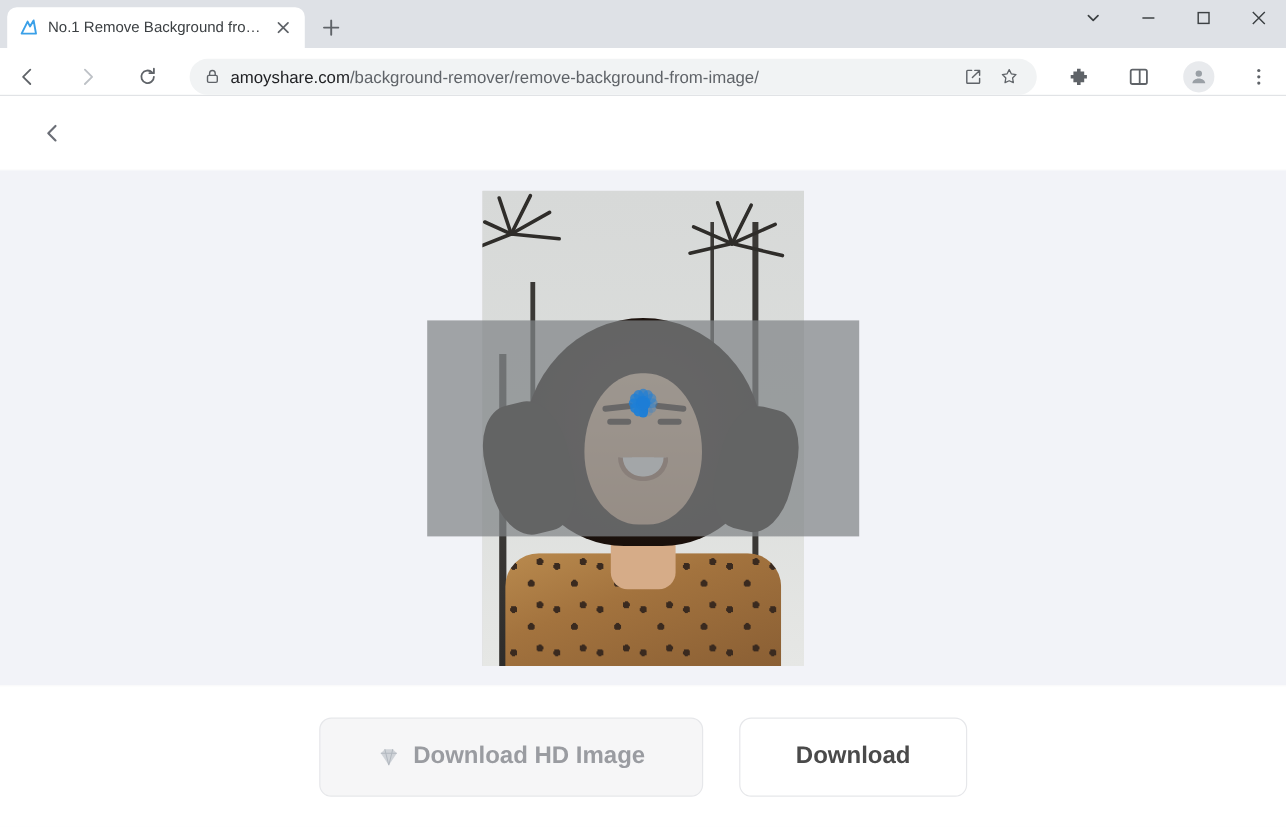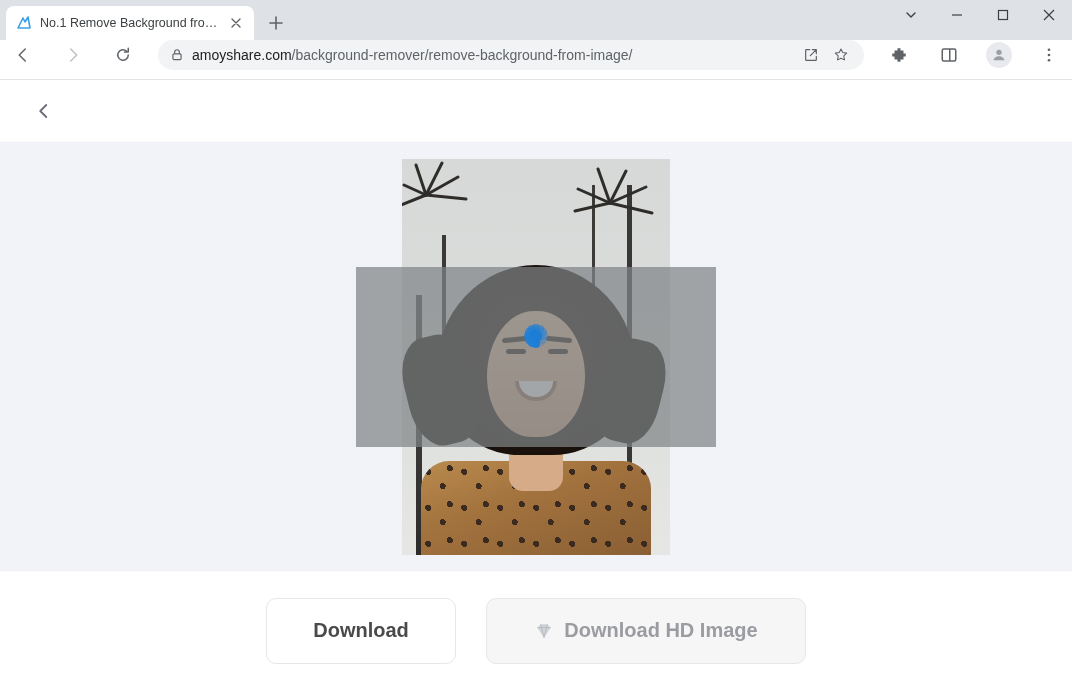--- a/index.html
+++ b/index.html
@@ -73,21 +73,21 @@
   .caret-down {
     width: 46px; height: 30px;
     display: flex; align-items: center; justify-content: center;
   }
 
   .toolbar {
     height: 40px;
     background: #fff;
     border-bottom: 1px solid #e1e3e6;
     display: flex;
-    align-items: flex-start;
+    align-items: flex-end;
     padding: 0 8px;
     gap: 20px;
   }
   .nav-btn {
     width: 30px; height: 30px;
     display: flex; align-items: center; justify-content: center;
     border-radius: 50%;
     cursor: pointer;
     color: #5f6368;
   }
@@ -461,28 +461,28 @@
           <span style="transform:translate(-50%,-50%) rotate(210deg) translateY(-18px); opacity:.6"></span>
           <span style="transform:translate(-50%,-50%) rotate(240deg) translateY(-18px); opacity:.5"></span>
           <span style="transform:translate(-50%,-50%) rotate(270deg) translateY(-18px); opacity:.4"></span>
           <span style="transform:translate(-50%,-50%) rotate(300deg) translateY(-18px); opacity:.3"></span>
           <span style="transform:translate(-50%,-50%) rotate(330deg) translateY(-18px); opacity:.2"></span>
         </div>
       </div>
     </div>
 
     <div class="action-bar">
-      <div class="btn primary">
-        <span>Download</span>
-      </div>
       <div class="btn secondary">
         <span class="diamond">
           <svg width="20" height="20" viewBox="0 0 24 24">
               <path d="M4 8 L8 4 H16 L20 8 L12 20 Z" fill="#cfd3d8"></path>
               <path d="M4 8 H20 M8 4 L12 20 M16 4 L12 20" stroke="#b2b8bf" stroke-width="1"></path>
             </svg>
         </span>
         <span>Download HD Image</span>
       </div>
+      <div class="btn primary">
+        <span>Download</span>
+      </div>
     </div>
 
   </div>
 </div>
 
 </body></html>

